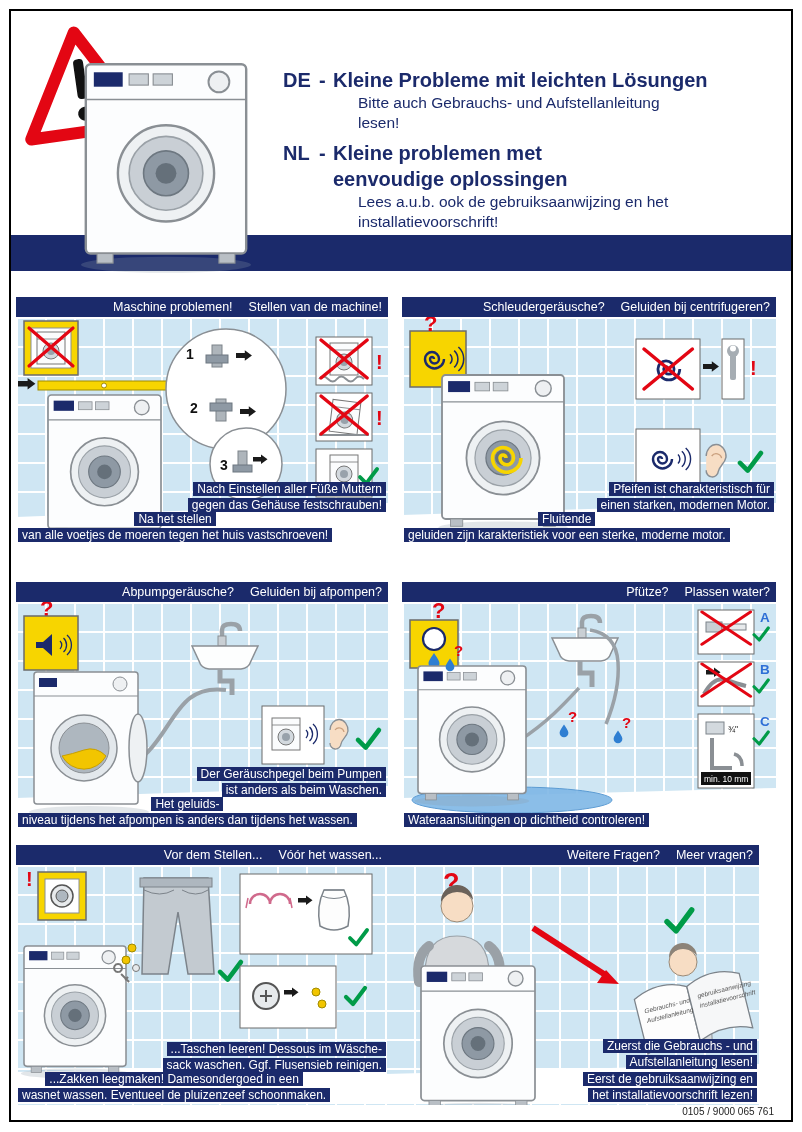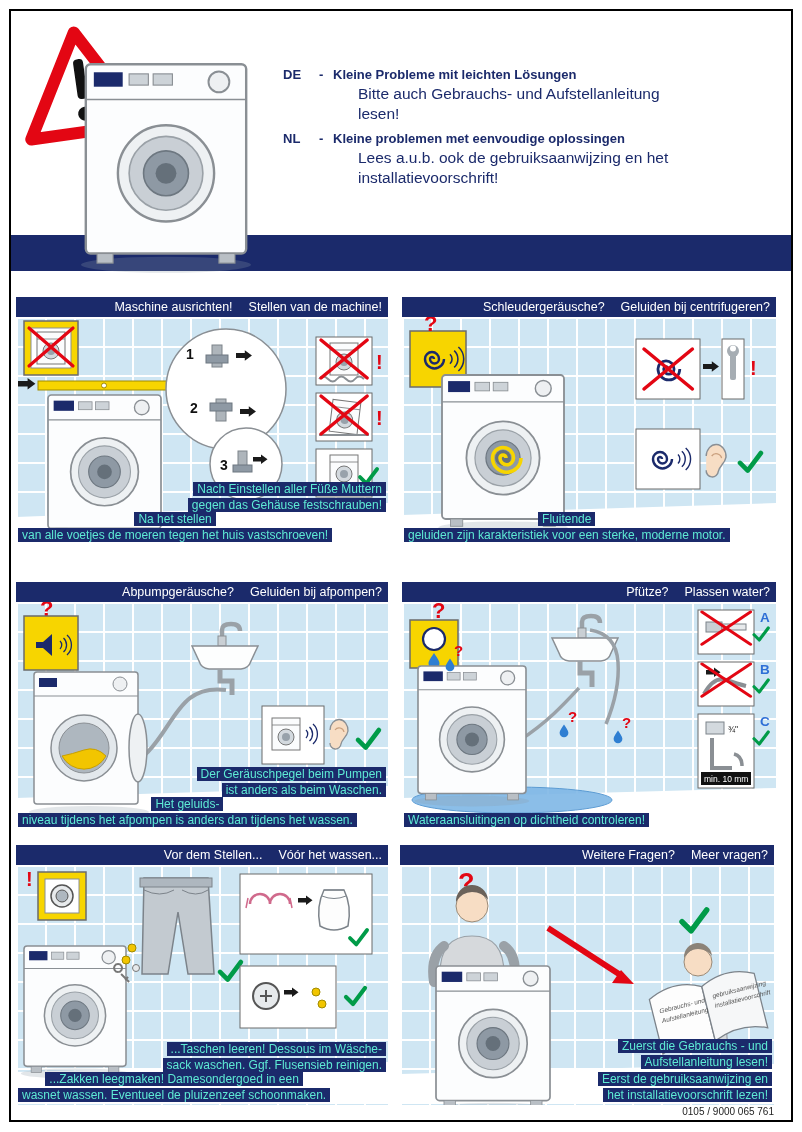--- a/index.html
+++ b/index.html
@@ -7,52 +7,52 @@
   body { position:relative; background:#fff; font-family:"Liberation Sans",sans-serif; color:#1b2a6b; overflow:hidden; }
 
   .page-border { position:absolute; left:9px; top:9px; width:784px; height:1113px; border:2px solid #000; background:#fff; }
 
   
   .hdr { position:absolute; left:11px; top:11px; width:780px; height:272px; }
   .hdr-bar { position:absolute; left:0; top:224px; width:100%; height:36px; background:#1b2a6b; z-index:1; }
   .warn-tri { position:absolute; left:4px; top:12px; transform:rotate(-8deg); z-index:2; }
   .hdr-machine { position:absolute; left:70px; top:50px; z-index:3; }
   .title-block { position:absolute; left:272px; top:56px; width:500px; z-index:2; }
-  .trow { display:flex; font-weight:bold; font-size:13px; line-height:1.3; }
+  .trow { display:flex; font-weight:bold; font-size:20px; line-height:1.3; }
   .trow .lang { width:36px; }
   .trow .dash { width:14px; }
   .ttl-de { max-width:430px;text-align:center; }
   .ttl-nl { max-width:305px; }
   .tsub { margin-left:75px; font-size:15.5px; line-height:1.32; margin-bottom:6px; }
   .tsub-de { width:345px; }
   .tsub-nl { width:355px; }
 
   
   .panel { position:absolute; }
   .p1 { left:16px; top:297px; width:372px; height:248px; }
   .p2 { left:402px; top:297px; width:374px; height:248px; }
   .p3 { left:16px; top:582px; width:372px; height:248px; }
   .p4 { left:402px; top:582px; width:374px; height:248px; }
   .p5 { left:16px; top:845px; width:372px; height:260px; }
-  .p6 { left:400px; top:845px; width:374px; height:260px; }
+  .p6 { left:385px; top:845px; width:374px; height:260px; }
 
   .phead { height:20px; background:#1b2a6b; color:#fff; font-size:12.5px; line-height:20px;
            text-align:right; padding-right:6px; white-space:nowrap; }
   .phead .sep { display:inline-block; width:16px; }
 
   .pbody { position:absolute; left:0; top:20px; right:0; bottom:0; overflow:hidden;
            background-color:#cfe6f3;
            background-image: linear-gradient(#fff 1.5px, transparent 1.5px),
                              linear-gradient(90deg,#fff 1.5px, transparent 1.5px);
            background-size:29px 29px; }
   .art { position:absolute; left:0; top:0; width:100%; height:100%; }
 
   .cap { position:absolute; font-size:12px; line-height:15.5px; z-index:5; }
   .cap-line { white-space:nowrap; }
-  .cap-line span { background:#1b2a6b; color:#5eead4; padding:0 4px; }
+  .cap-line span { background:#1b2a6b; color:#ffffff; padding:0 4px; }
   .cap-de { right:2px; text-align:right; bottom:32px; }
   .cap-nl { left:2px; text-align:center; bottom:2px; }
   .p6 .cap-de { bottom:35px; right:2px; }
   .p6 .cap-nl { left:auto; right:2px; text-align:right; }
 
   .footer-code { position:absolute; top:1106px; right:28px; font-size:10px; color:#222; z-index:6; }
 
   
   svg text { font-family:"Liberation Sans",sans-serif; }
   .qmark   { font-size:22px; font-weight:bold; fill:#e30613; }
@@ -141,21 +141,21 @@
       <span class="lang">NL</span>
       <span class="dash">-</span>
       <span class="ttl ttl-nl">Kleine problemen met eenvoudige oplossingen</span>
     </div>
     <div class="tsub tsub-nl">Lees a.u.b. ook de gebruiksaanwijzing en het installatievoorschrift!</div>
   </div>
 </div>
 
 <div class="panel p1">
   <div class="phead">
-    <span>Maschine ausrichten!</span><span class="sep"></span><span>Stellen van de machine!</span>
+    <span>Maschine problemen!</span><span class="sep"></span><span>Stellen van de machine!</span>
   </div>
   <div class="pbody">
     <svg class="art" viewBox="0 0 372 228">
       <polygon points="0,200 372,186 372,228 0,228" fill="#fff"></polygon>
       <g>
         <g transform="translate(32,78)">
             <use href="#machineFront" transform="scale(1.13)"></use>
           </g>
         <rect x="22" y="64" width="132" height="9" fill="#f7d500" stroke="#a08b00" stroke-width="1"></rect>
         <circle cx="88" cy="68.5" r="2.5" fill="#fff" stroke="#a08b00"></circle>
@@ -252,20 +252,24 @@
       </g>
       <g>
         <rect x="234" y="112" width="64" height="60" fill="#fff" stroke="#6b6b6b"></rect>
         <use href="#spiral" transform="translate(258,142)" style="color:#1b2a6b"></use>
         <use href="#waves" transform="translate(276,142) scale(0.55)" style="color:#1b2a6b"></use>
         <use href="#ear" transform="translate(302,128) scale(1.1)"></use>
         <use href="#check" transform="translate(338,136) scale(1.1)"></use>
       </g>
     </svg>
   </div>
+  <div class="cap cap-de">
+    <div class="cap-line"><span>Pfeifen ist charakteristisch für</span></div>
+    <div class="cap-line"><span>einen starken, modernen Motor.</span></div>
+  </div>
   <div class="cap cap-nl">
     <div class="cap-line"><span>Fluitende</span></div>
     <div class="cap-line"><span>geluiden zijn karakteristiek voor een sterke, moderne motor.</span></div>
   </div>
 </div>
 
 <div class="panel p3">
   <div class="phead">
     <span>Abpumpgeräusche?</span><span class="sep"></span><span>Geluiden bij afpompen?</span>
   </div>

